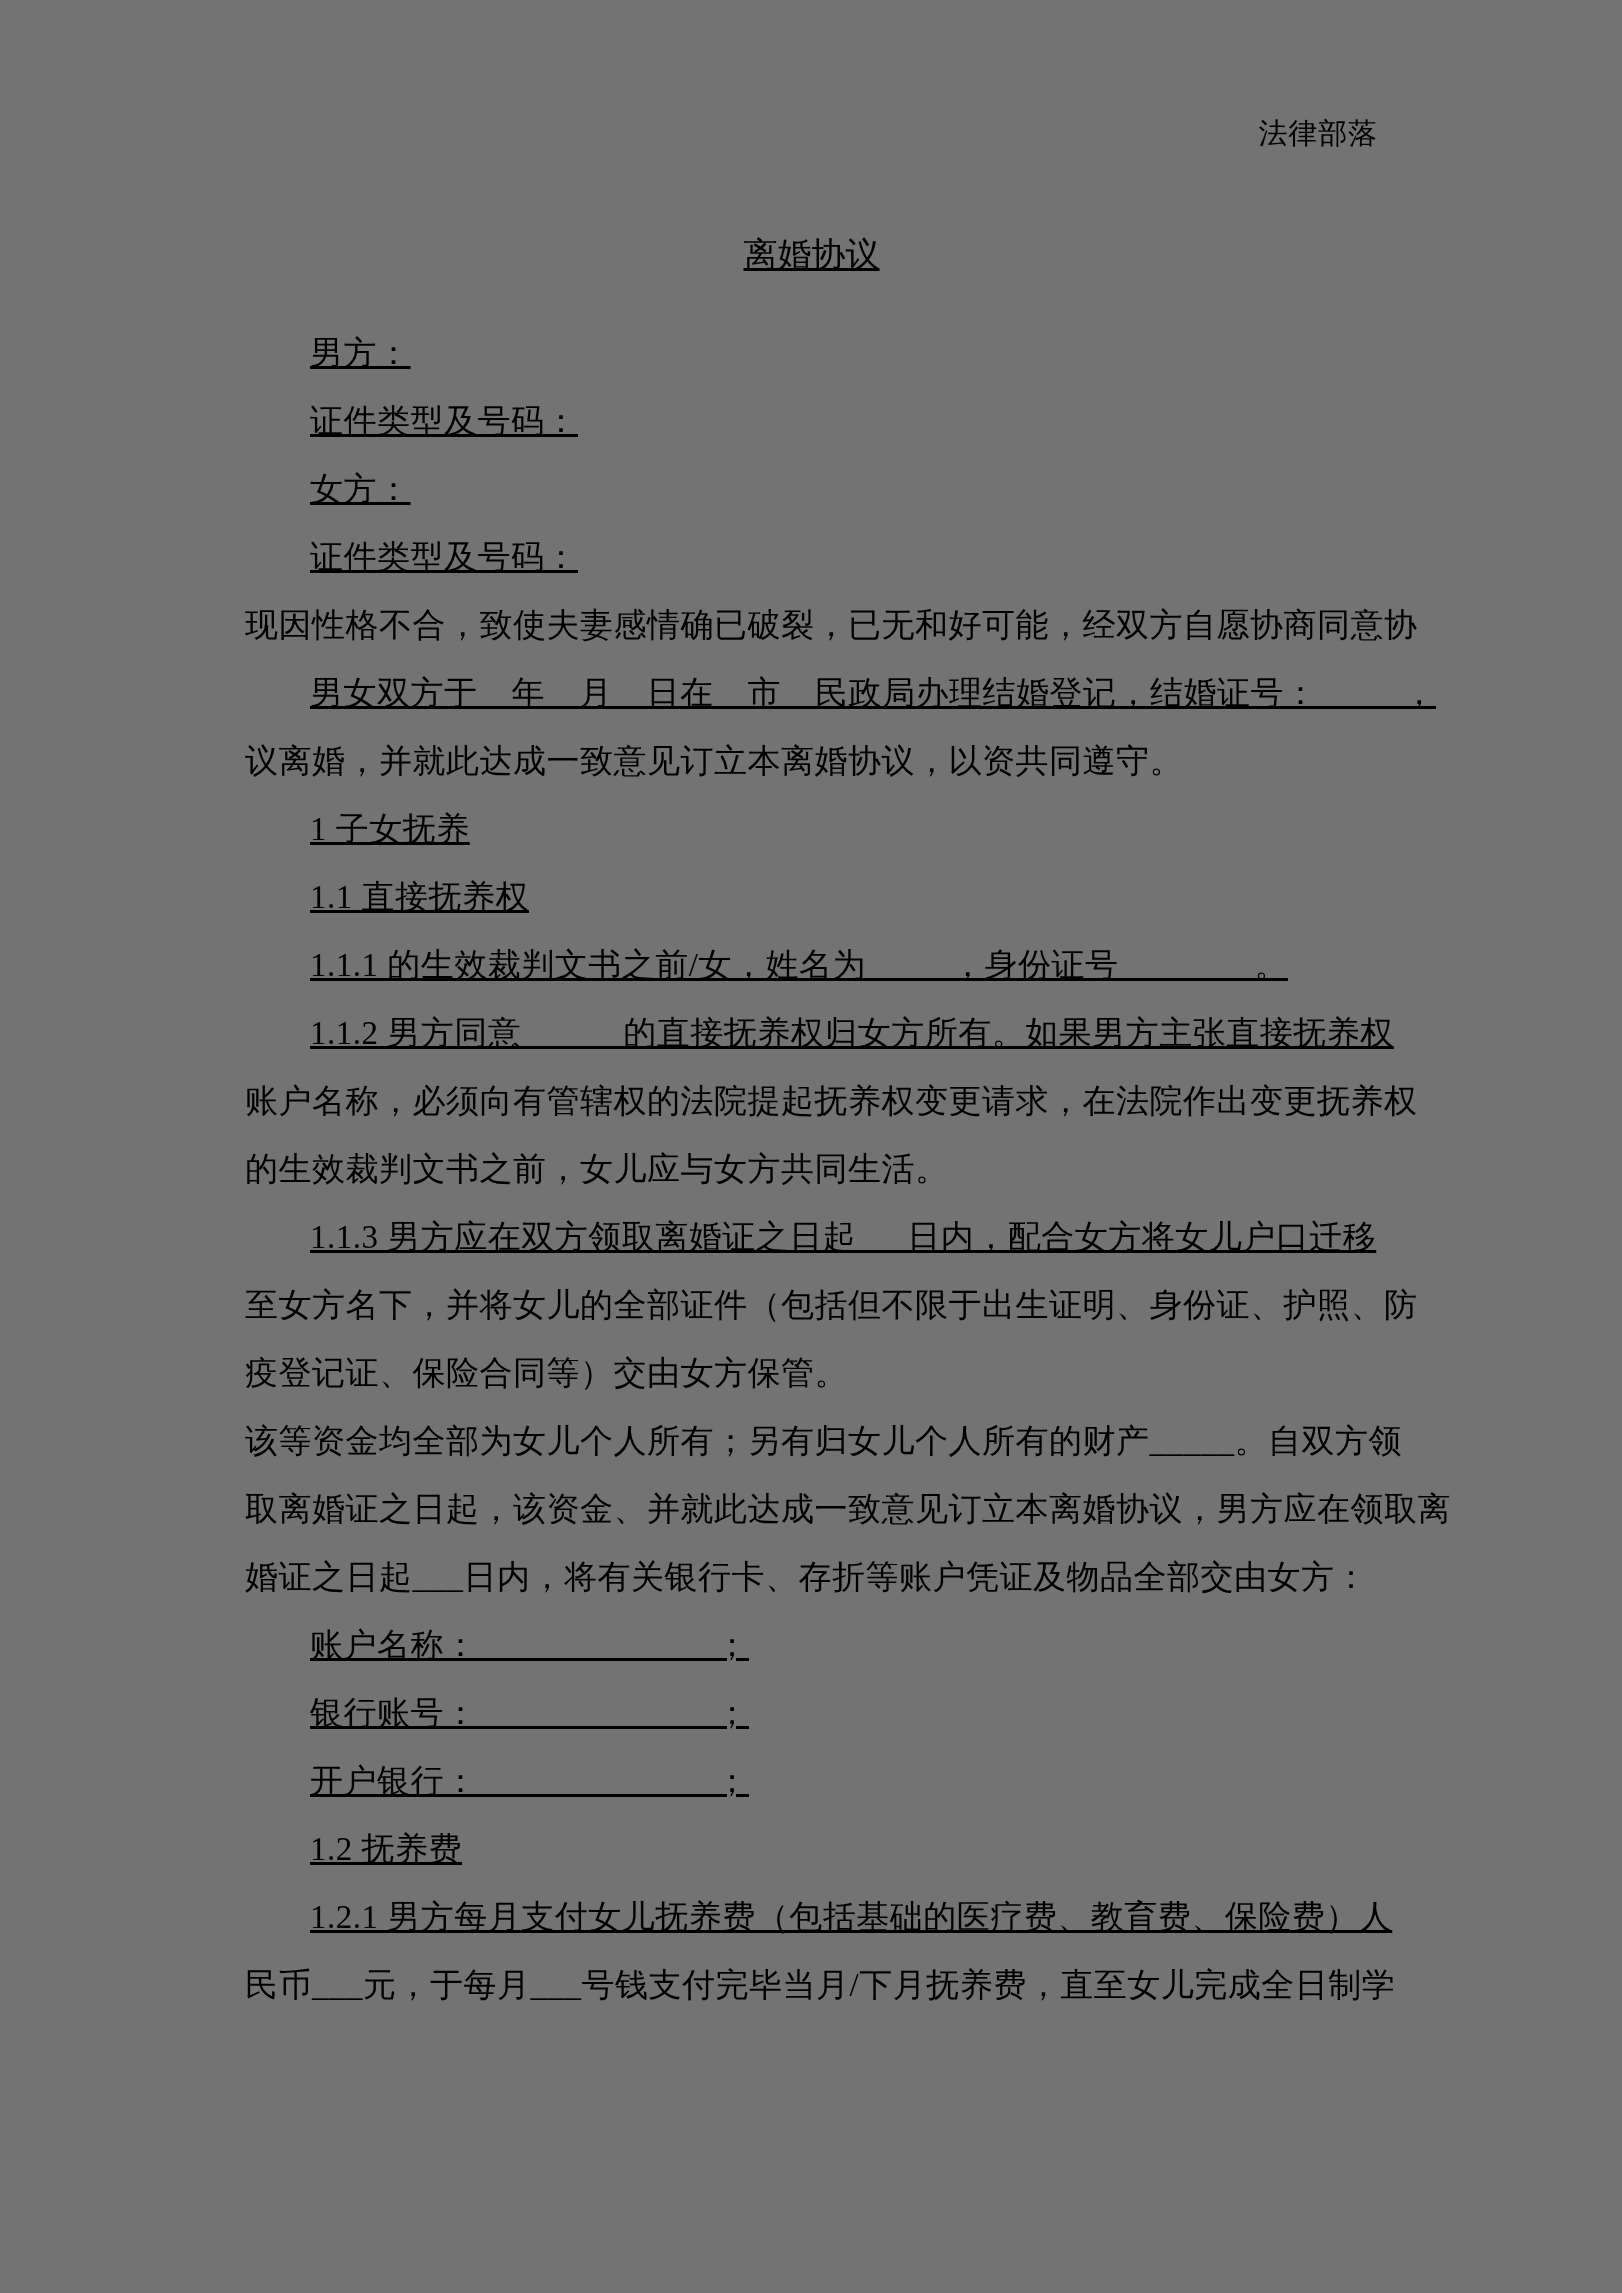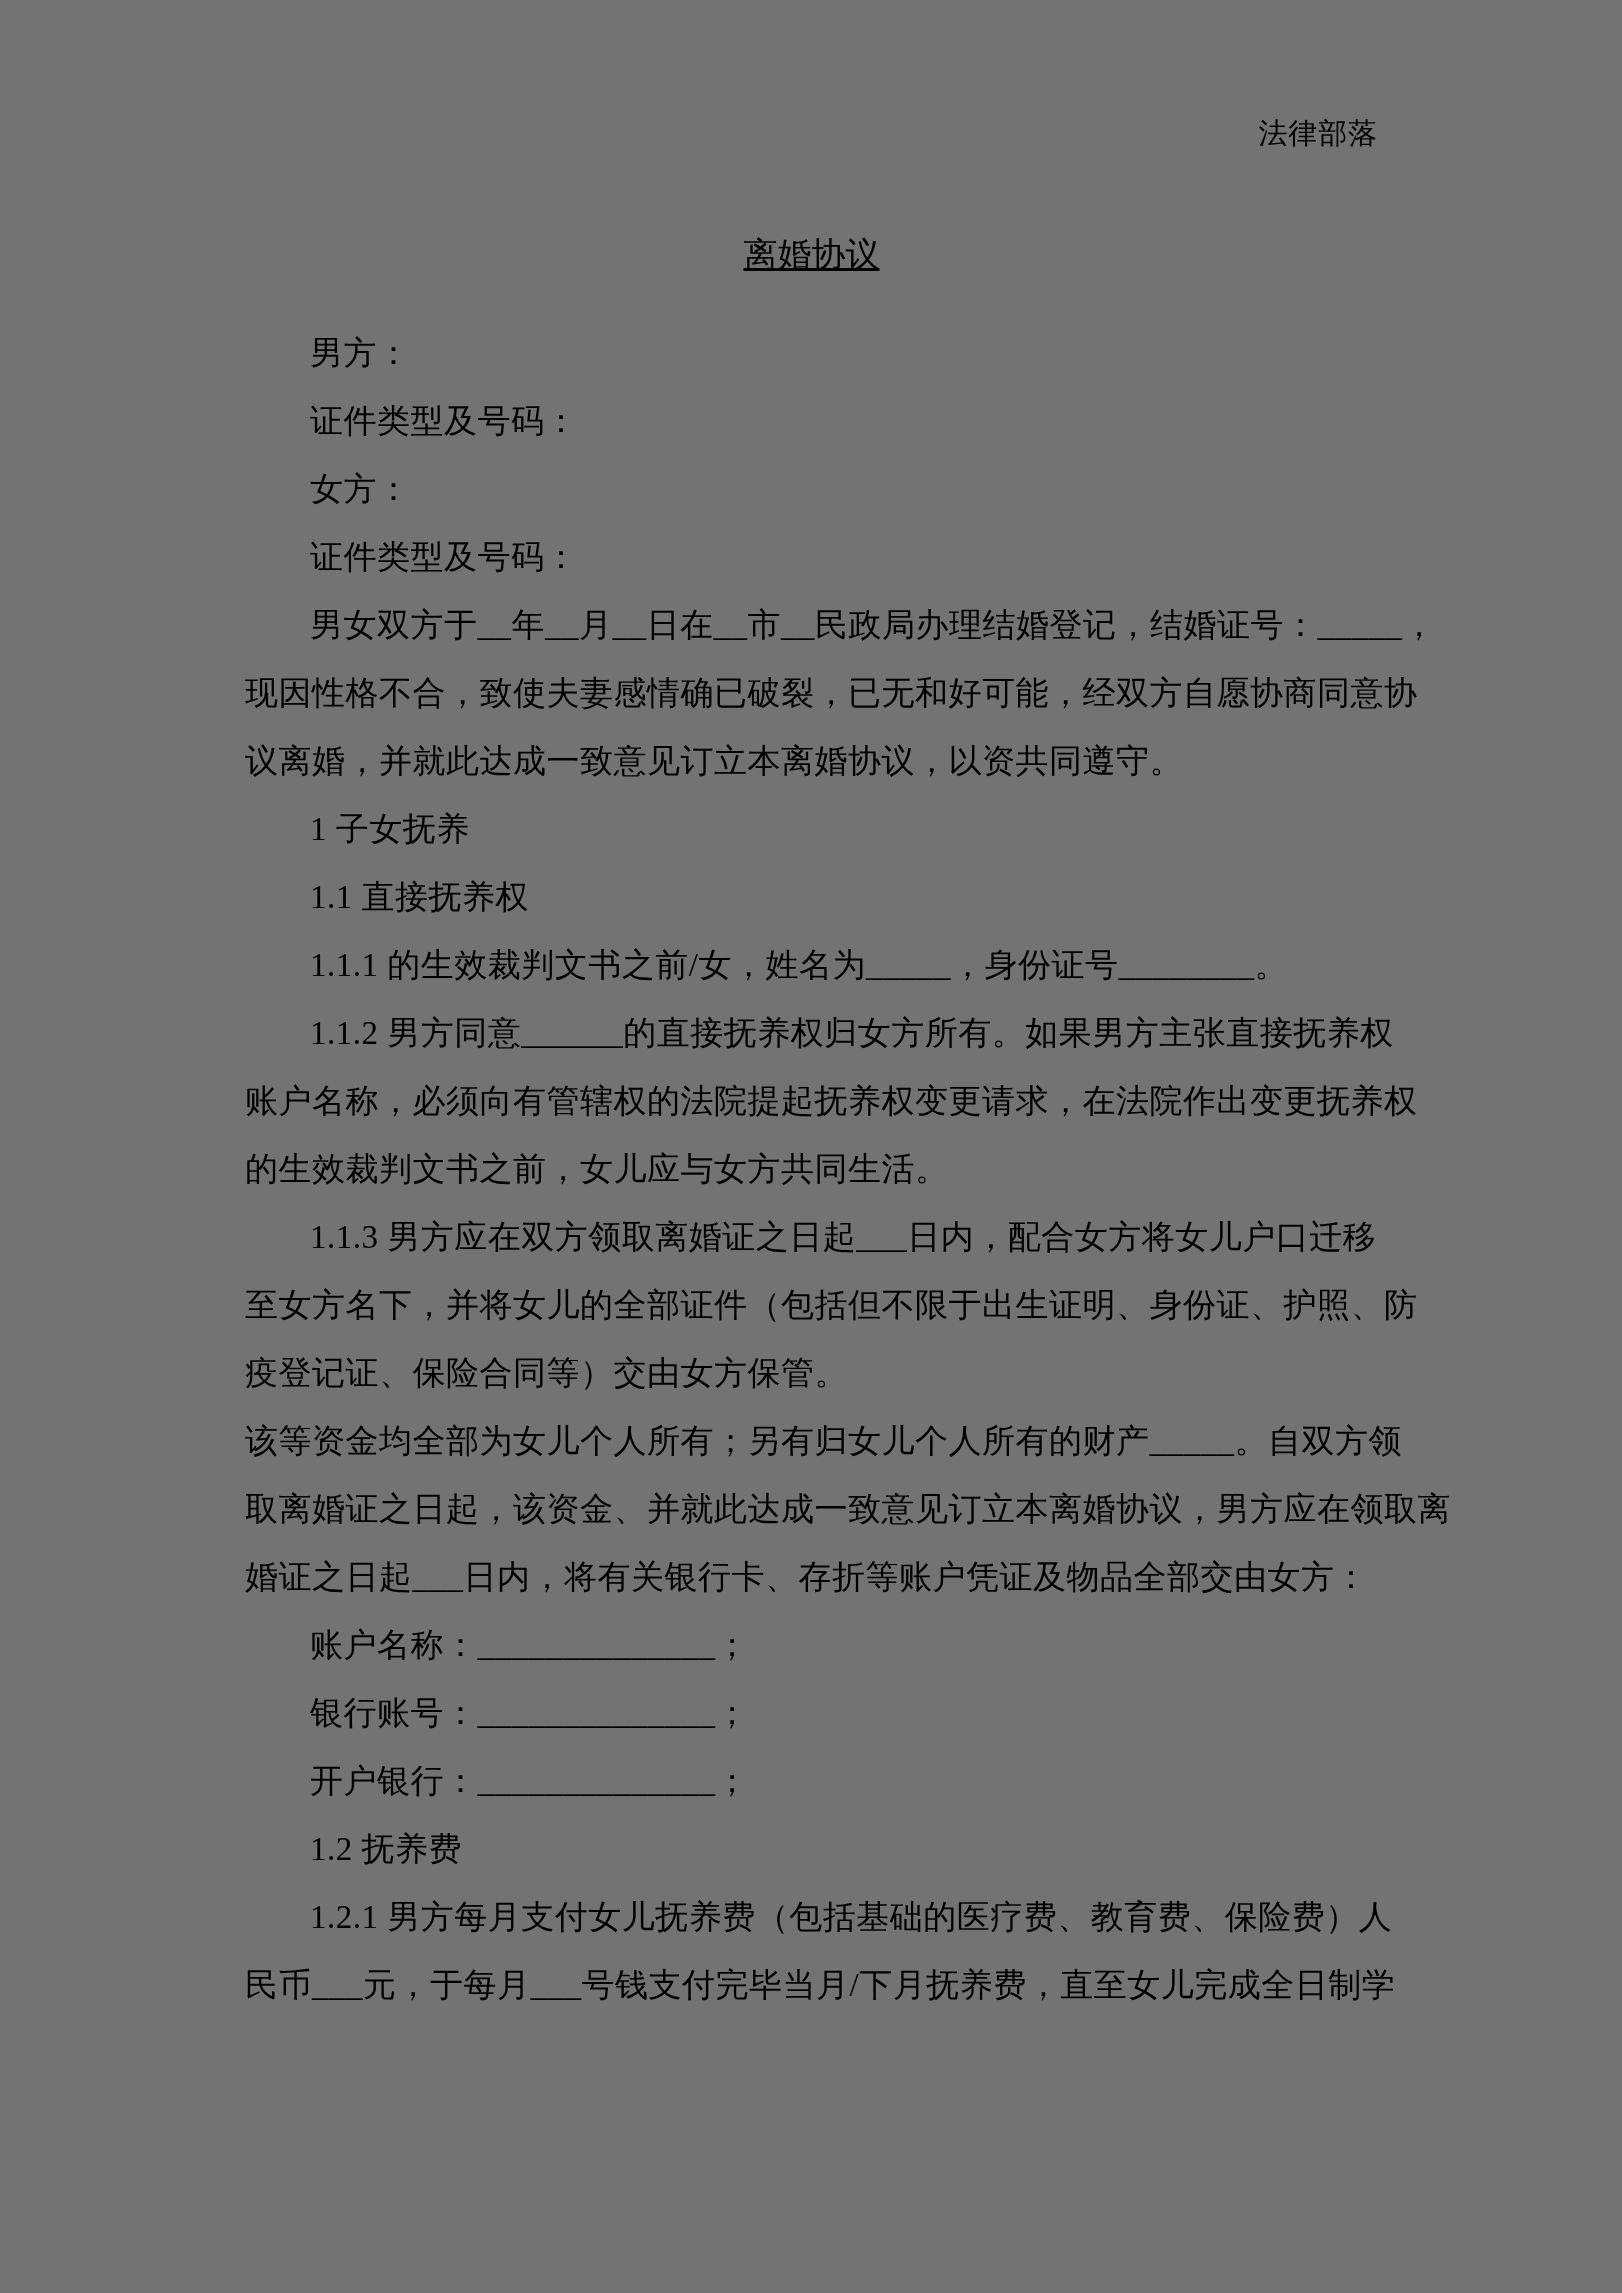--- a/index.html
+++ b/index.html
@@ -44,37 +44,38 @@
   }
   .line {
     height: 68px;
     line-height: 68px;
     font-size: 33px;
     white-space: nowrap;
     letter-spacing: 0.5px;
   }
   .line.indent {
     padding-left: 65px;
+    text-decoration: underline;
   }
 </style>
 </head>
 <body>
 
 <div class="page">
   <div class="watermark">法律部落</div>
 
   <div class="doc-title">离婚协议</div>
 
   <div class="doc-body">
       <div class="line indent">男方：</div>
       <div class="line indent">证件类型及号码：</div>
       <div class="line indent">女方：</div>
       <div class="line indent">证件类型及号码：</div>
+      <div class="line">现因性格不合，致使夫妻感情确已破裂，已无和好可能，经双方自愿协商同意协</div>
       <div class="line indent">男女双方于__年__月__日在__市__民政局办理结婚登记，结婚证号：_____，</div>
-      <div class="line">现因性格不合，致使夫妻感情确已破裂，已无和好可能，经双方自愿协商同意协</div>
       <div class="line">议离婚，并就此达成一致意见订立本离婚协议，以资共同遵守。</div>
       <div class="line indent">1 子女抚养</div>
       <div class="line indent">1.1 直接抚养权</div>
       <div class="line indent">1.1.1 的生效裁判文书之前/女，姓名为_____，身份证号________。</div>
       <div class="line indent">1.1.2 男方同意______的直接抚养权归女方所有。如果男方主张直接抚养权</div>
       <div class="line">账户名称，必须向有管辖权的法院提起抚养权变更请求，在法院作出变更抚养权</div>
       <div class="line">的生效裁判文书之前，女儿应与女方共同生活。</div>
       <div class="line indent">1.1.3 男方应在双方领取离婚证之日起___日内，配合女方将女儿户口迁移</div>
       <div class="line">至女方名下，并将女儿的全部证件（包括但不限于出生证明、身份证、护照、防</div>
       <div class="line">疫登记证、保险合同等）交由女方保管。</div>

